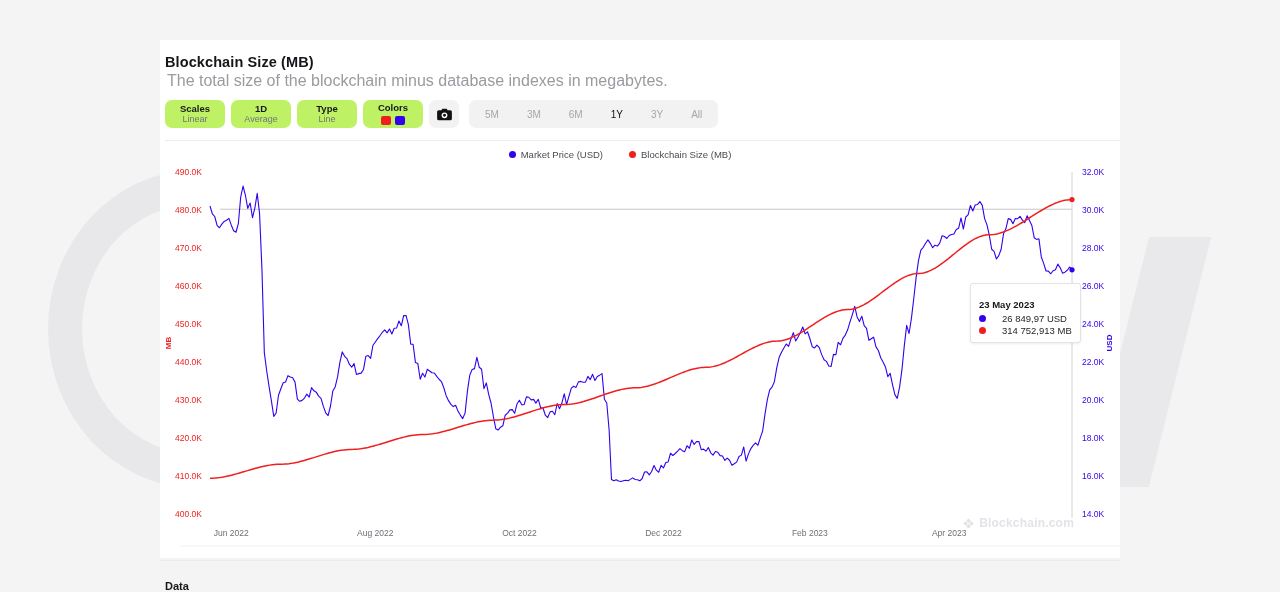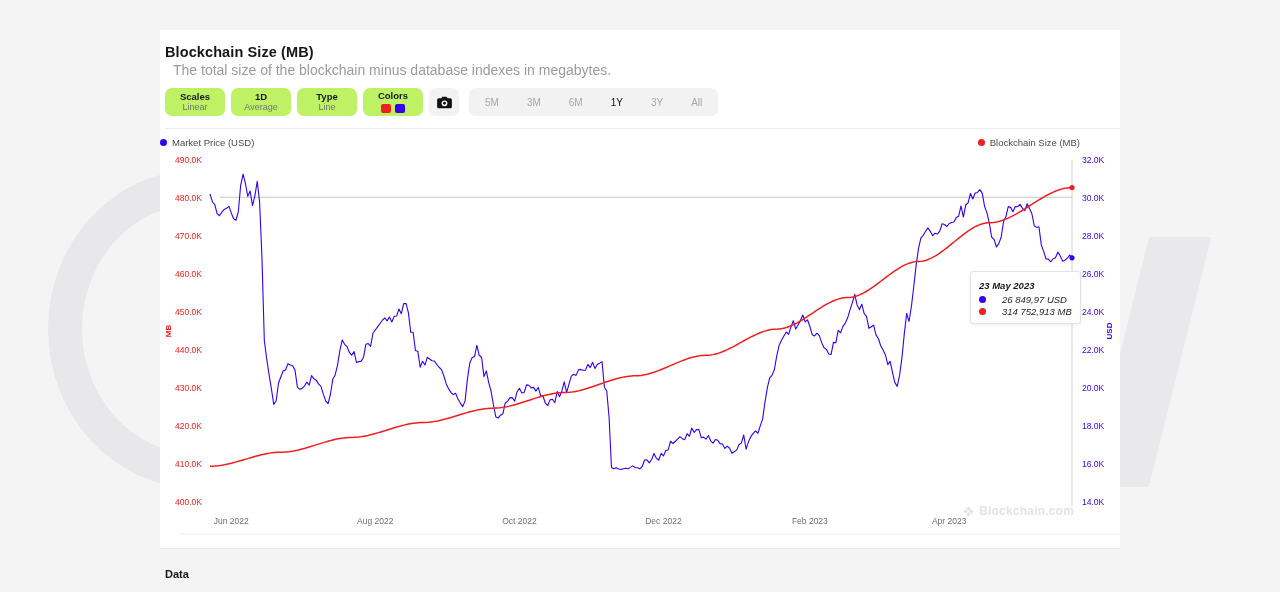--- a/index.html
+++ b/index.html
@@ -17,30 +17,30 @@
     border:34px solid #e8e8ea;border-radius:50%;
     clip-path:inset(0 55% 0 0);
   }
   .deco-slash{
     position:absolute;left:1118px;top:237px;width:62px;height:250px;
     background:#e9e9eb;
     transform:skewX(-14deg);
   }
   
   #card{
-    position:absolute;left:160px;top:30px;width:960px;height:518px;
+    position:absolute;left:160px;top:40px;width:960px;height:518px;
     background:#ffffff;z-index:2;
   }
   
   #chart-header{padding:14px 0 0 5px;}
   #page-title{
     font-size:14.5px;font-weight:bold;color:#15161a;margin:0 0 2px 0;letter-spacing:.1px;
   }
   #page-subtitle{
-    font-size:14px;color:#9a9ba0;margin:0 0 10px 8px;font-weight:400;
+    font-size:16px;color:#9a9ba0;margin:0 0 10px 2px;font-weight:400;
   }
   
   #toolbar{display:flex;align-items:center;gap:6px;}
   .ctrl{
     background:#bef264;border-radius:7px;border:none;
     min-width:60px;height:28px;padding:0 10px;
     display:flex;flex-direction:column;align-items:center;justify-content:center;
     cursor:pointer;line-height:1.12;
   }
   .ctrl .ctrl-top{font-size:9.5px;font-weight:bold;color:#17181c;}
@@ -56,34 +56,34 @@
     height:28px;margin-left:4px;padding:0 2px;
   }
   .range-btn{
     background:none;border:none;font-size:10px;color:#a6a7ac;
     padding:0 14px;height:24px;cursor:pointer;font-family:inherit;
   }
   .range-btn.active{color:#111;font-weight:normal;}
   #header-rule{height:1px;background:#ececed;margin:12px 0 0 0;}
   
   #legend{
-    display:flex;justify-content:space-between;gap:26px;
+    display:flex;justify-content:center;gap:26px;
     padding:8px 40px 0 0;font-size:9.5px;color:#4a4b52;
   }
   .legend-item{display:flex;align-items:center;gap:5px;}
   .legend-dot{width:7px;height:7px;border-radius:50%;display:inline-block;}
   
   #plot-wrap{position:relative;height:400px;}
   #plot-svg{position:absolute;left:0;top:0;}
   
   #chart-tooltip{
     position:absolute;left:810px;top:123px;
     background:#fff;border:1px solid #e3e3e6;border-radius:3px;
-    padding:8px 8px 6px 8px;box-shadow:0 1px 3px rgba(0,0,0,.07);
-    z-index:6;white-space:nowrap;font-style:italic;
+    padding:15px 8px 6px 8px;box-shadow:0 1px 3px rgba(0,0,0,.07);
+    z-index:6;white-space:nowrap;
   }
   #tooltip-date{font-size:9.5px;font-weight:bold;color:#16171b;margin-bottom:3px;}
   .tt-row{display:flex;align-items:center;gap:16px;font-size:9.5px;color:#24252a;margin-top:1px;}
   .tt-dot{width:7px;height:7px;border-radius:50%;}
   
   #plot-watermark{
     position:absolute;right:46px;bottom:30px;z-index:3;
     display:flex;align-items:center;gap:5px;
     font-size:12px;color:#e3e3e8;font-weight:600;letter-spacing:.2px;
   }

